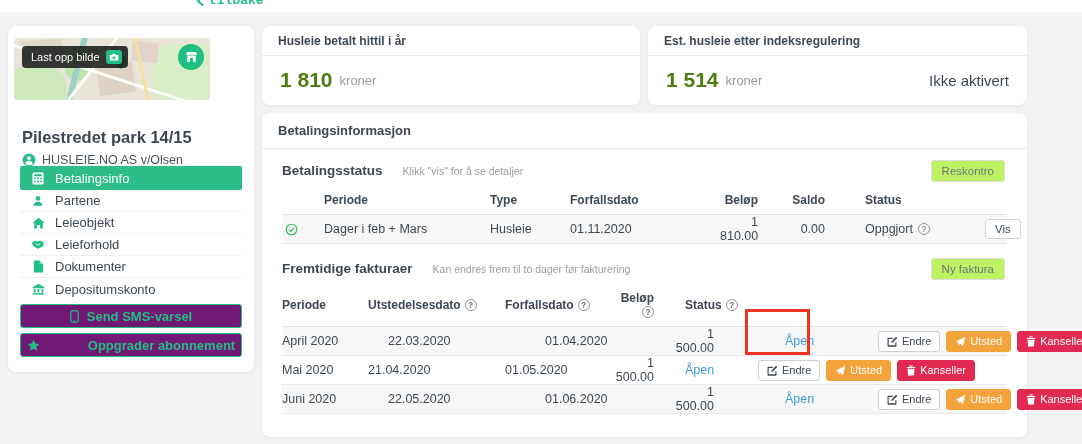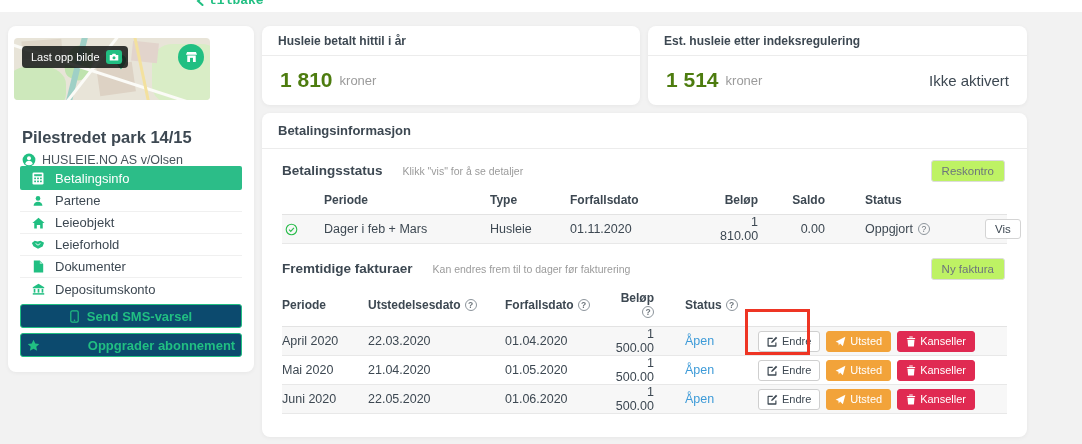--- a/index.html
+++ b/index.html
@@ -38,21 +38,21 @@
   .map-pin { position:absolute; left:100px; top:16px; color:#1aa96f; }
   .prop-title { position:absolute; left:14px; top:102px; font-size:16.5px; font-weight:bold; color:#3d4852; }
   .owner { position:absolute; left:14px; top:127px; display:flex; align-items:center; gap:6px; font-size:12.5px; color:#4a545c; }
   .menu { position:absolute; left:12px; top:140px; width:222px; }
   .menu-item { display:flex; align-items:center; gap:10px; height:22px; padding-left:11px;
                font-size:13px; color:#3d4852; cursor:pointer; }
   .menu-item .mi { color:#21bf82; display:flex; width:14px; justify-content:center; }
   .menu-item.active { background:#2cbd88; color:#fff; border-radius:2px; height:24px; }
   .menu-item.active .mi { color:#fff; }
   .menu-item.bb { border-bottom:1px solid #f0f0f0; }
-  .outline-btn { position:absolute; left:12px; width:222px; height:24px; background:#0c4a6e; border:1px solid #21bf82;
+  .outline-btn { position:absolute; left:12px; width:222px; height:24px; background:#701a75; border:1px solid #21bf82;
                  border-radius:3px; color:#21bf82; font-size:13px; font-weight:bold; font-family:inherit;
                  display:flex; align-items:center; justify-content:center; gap:8px; cursor:pointer; }
   .sms-btn { top:278px; }
   .upgrade-btn { top:307px;gap:48px; }
 
   
   .cardA { left:262px; top:26px; width:378px; height:79px; }
   .cardB { left:648px; top:26px; width:379px; height:79px; }
   .sum-head { height:30px; display:flex; align-items:center; padding:0 16px; font-size:12px; font-weight:bold;
               border-bottom:1px solid #ececec; }
@@ -72,21 +72,21 @@
   .ghost-btn { position:absolute; right:2px; top:-3px; background:#bef264; border:1px solid #dcdcdc; border-radius:3px;
                color:#6d757c; font-size:11.5px; padding:4px 10px; font-family:inherit; cursor:pointer; }
 
   .t1-row { display:grid; grid-template-columns:42px 166px 80px 150px 38px 67px 20px 140px 1fr; align-items:center; }
   .t2-row { display:grid; grid-template-columns:86px 137px 107px 42px 31px 73px 1fr; align-items:center; }
   .th { font-size:12px; font-weight:bold; color:#3d4852; }
   .thead { padding:6px 0 7px 0; border-bottom:1px solid #e3e3e3; }
   .trow { font-size:12.5px; color:#3d4852; border-bottom:1px solid #e8e8e8; }
   .t1 .trow { background:#f7f7f7; height:29px; }
   .t2 .trow { height:29px; }
-  .t2 .trow.alt { background:#f7f7f7; }
+  .t2 .trow.alt { background:#f7f7f7;gap:20px; }
   .num { text-align:right; }
   .statuscol { padding-left:20px; display:flex; align-items:center; gap:5px; }
   .qmark { width:12px; height:12px; border:1px solid #8d959c; border-radius:50%; display:inline-flex;
            align-items:center; justify-content:center; font-size:8.5px; color:#6d757c; }
   .qmark::after { content:"?"; }
   .qm-h { margin-left:4px; vertical-align:1px; }
   .open-status { color:#3e9bd8; }
   .check { color:#2cbd4e; margin-left:3px; display:flex; }
 
   .vis-btn { justify-self:end; margin-right:28px; background:#fff; border:1px solid #d4d4d4; border-radius:3px;

